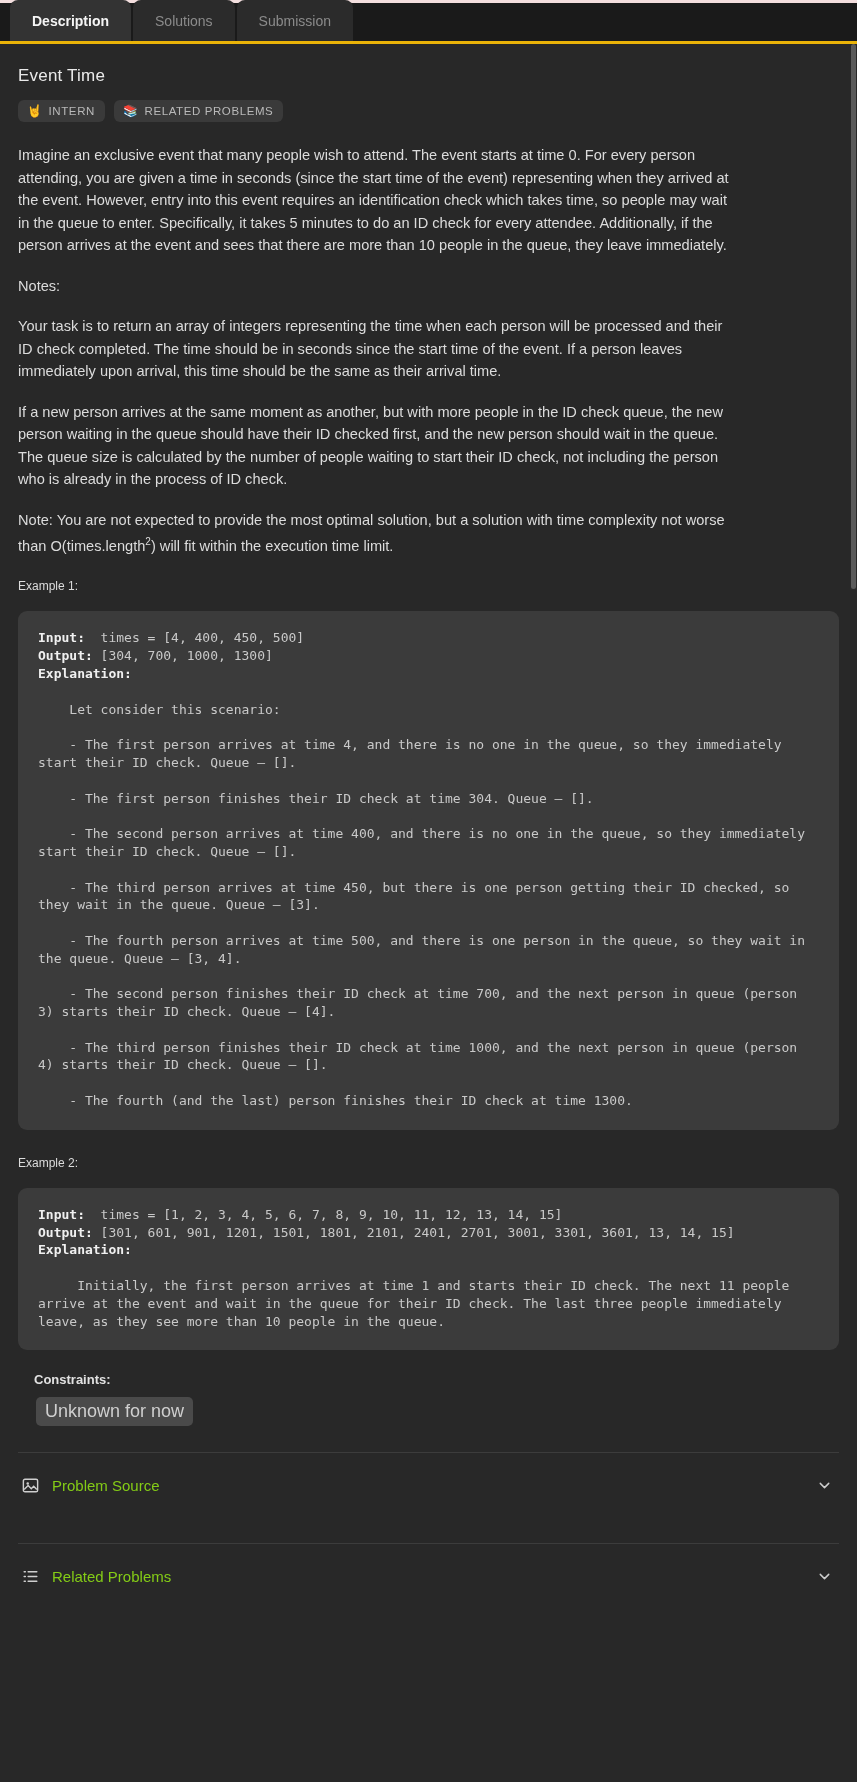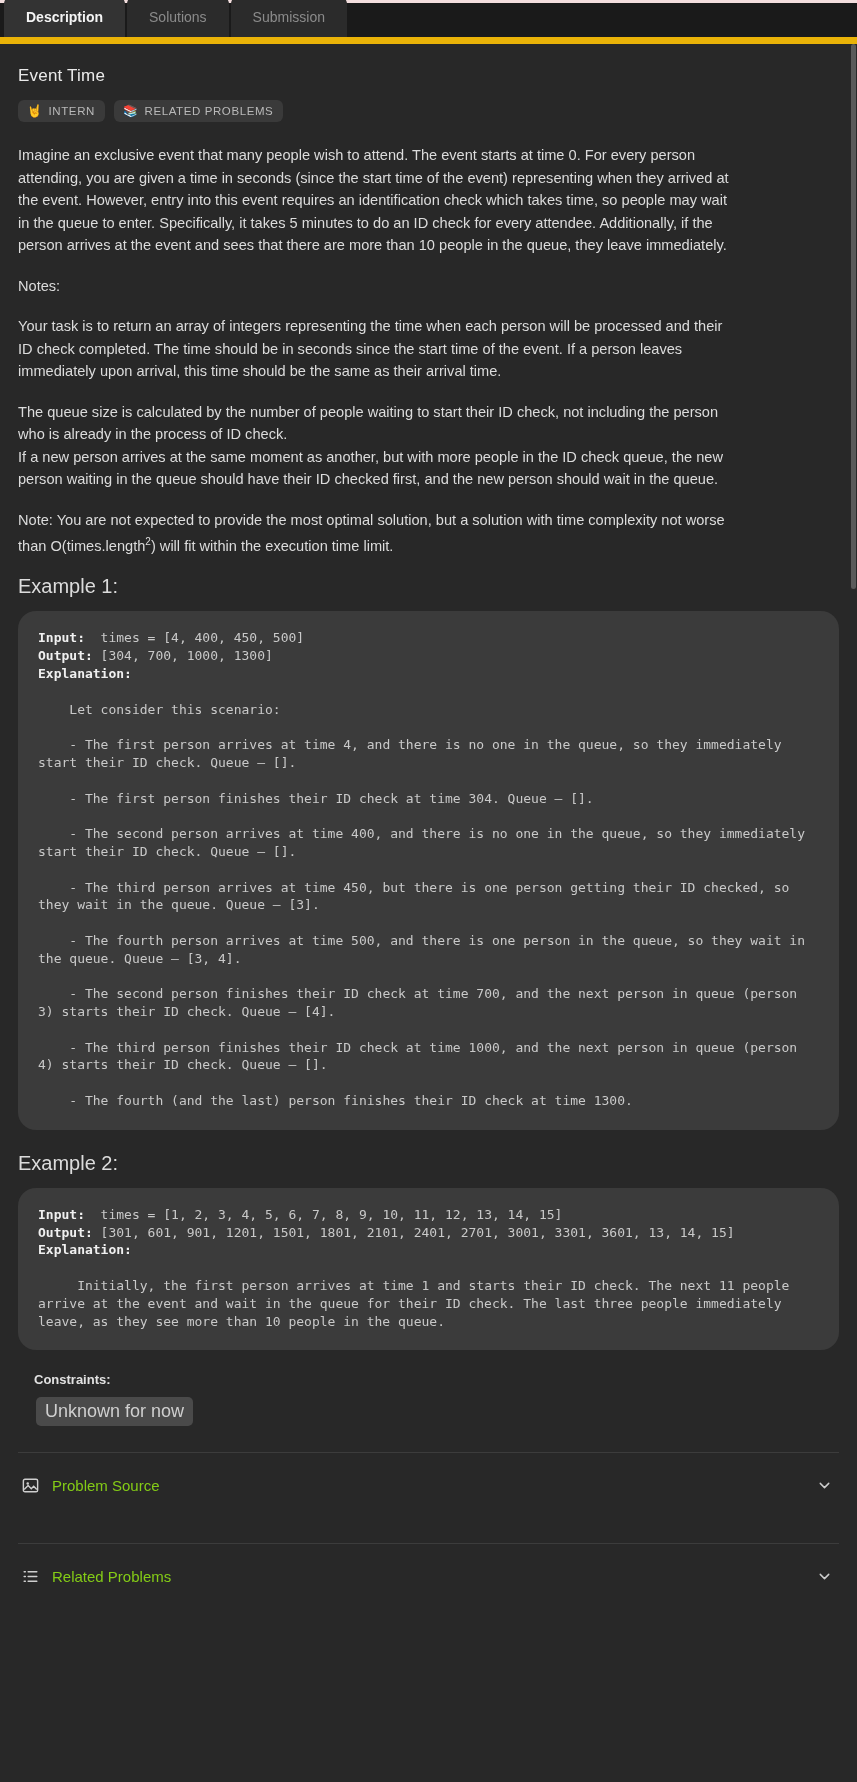--- a/index.html
+++ b/index.html
@@ -20,22 +20,22 @@
     height: 3px;
     background: #f3dede;
     width: 100%;
   }
   
   .tabbar {
     display: flex;
     align-items: flex-end;
     background: #1a1a1a;
     height: 41px;
-    padding-left: 4px;
-    border-bottom: 7px solid #eab308;
+    padding-left: 10px;
+    border-bottom: 3px solid #eab308;
   }
   .tab {
     height: 41px;
     display: flex;
     align-items: center;
     padding: 0 22px;
     font-size: 14px;
     color: #8b8b8b;
     background: #2b2b2b;
     border-radius: 8px 8px 0 0;
@@ -82,28 +82,28 @@
     font-size: 14.6px;
     line-height: 22.5px;
     margin: 0 0 18px 0;
     max-width: 712px;
   }
   .notes-block { margin: 0 0 18px 0; }
   .notes-block p { margin: 0; }
   sup { font-size: 10px; vertical-align: super; }
   .example-label {
     color: #dcdcdc;
-    font-size: 20px;
+    font-size: 12px;
     line-height: 22px;
     margin: 0 0 14px 0;
   }
   
   pre.code {
     background: #3b3b3b;
-    border-radius: 18px;
+    border-radius: 9px;
     margin: 0 0 22px 0;
     padding: 18px 20px 20px 20px;
     color: #c9c9c9;
     font-family: "DejaVu Sans Mono", "Liberation Mono", monospace;
     font-size: 13px;
     line-height: 17.8px;
     white-space: pre-wrap;
     word-break: break-word;
     overflow: hidden;
   }
@@ -202,22 +202,22 @@
       </div>
     </div>
 
     <p class="desc">Imagine an exclusive event that many people wish to attend. The event starts at time 0. For every person attending, you are given a time in seconds (since the start time of the event) representing when they arrived at the event. However, entry into this event requires an identification check which takes time, so people may wait in the queue to enter. Specifically, it takes 5 minutes to do an ID check for every attendee. Additionally, if the person arrives at the event and sees that there are more than 10 people in the queue, they leave immediately.</p>
 
     <p class="desc">Notes:</p>
 
     <p class="desc">Your task is to return an array of integers representing the time when each person will be processed and their ID check completed. The time should be in seconds since the start time of the event. If a person leaves immediately upon arrival, this time should be the same as their arrival time.</p>
 
     <div class="notes-block">
+      <p class="desc" style="margin-bottom:0">If a new person arrives at the same moment as another, but with more people in the ID check queue, the new person waiting in the queue should have their ID checked first, and the new person should wait in the queue.</p>
       <p class="desc" style="margin-bottom:0">The queue size is calculated by the number of people waiting to start their ID check, not including the person who is already in the process of ID check.</p>
-      <p class="desc" style="margin-bottom:0">If a new person arrives at the same moment as another, but with more people in the ID check queue, the new person waiting in the queue should have their ID checked first, and the new person should wait in the queue.</p>
     </div>
 
     <p class="desc"><span>Note: You are not expected to provide the most optimal solution, but a solution with time complexity not worse than O(times.length</span><sup>2</sup><span>) will fit within the execution time limit.</span></p>
 
     
     <p class="example-label">Example 1:</p>
     <pre class="code"><b>Input:</b><span>  times = [4, 400, 450, 500]</span>
 <b>Output:</b><span> [304, 700, 1000, 1300]</span>
 <b>Explanation:</b><span>
 

